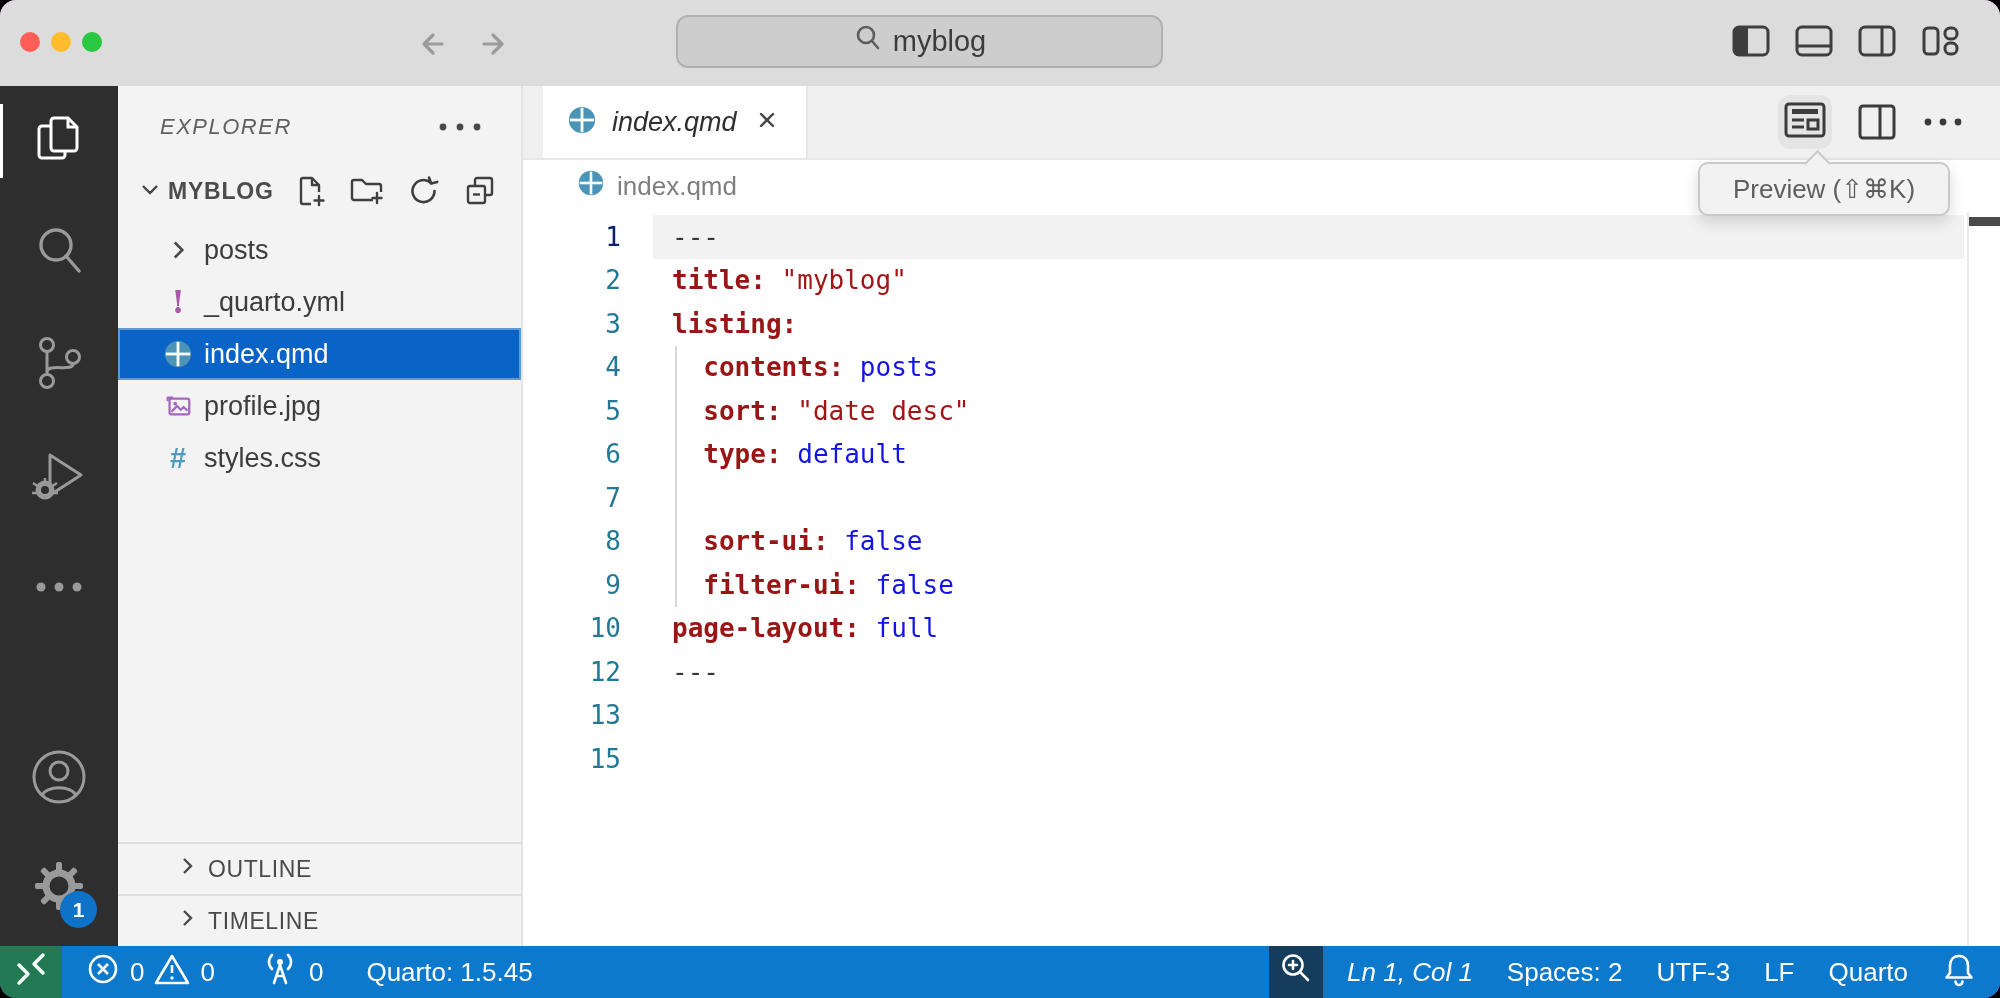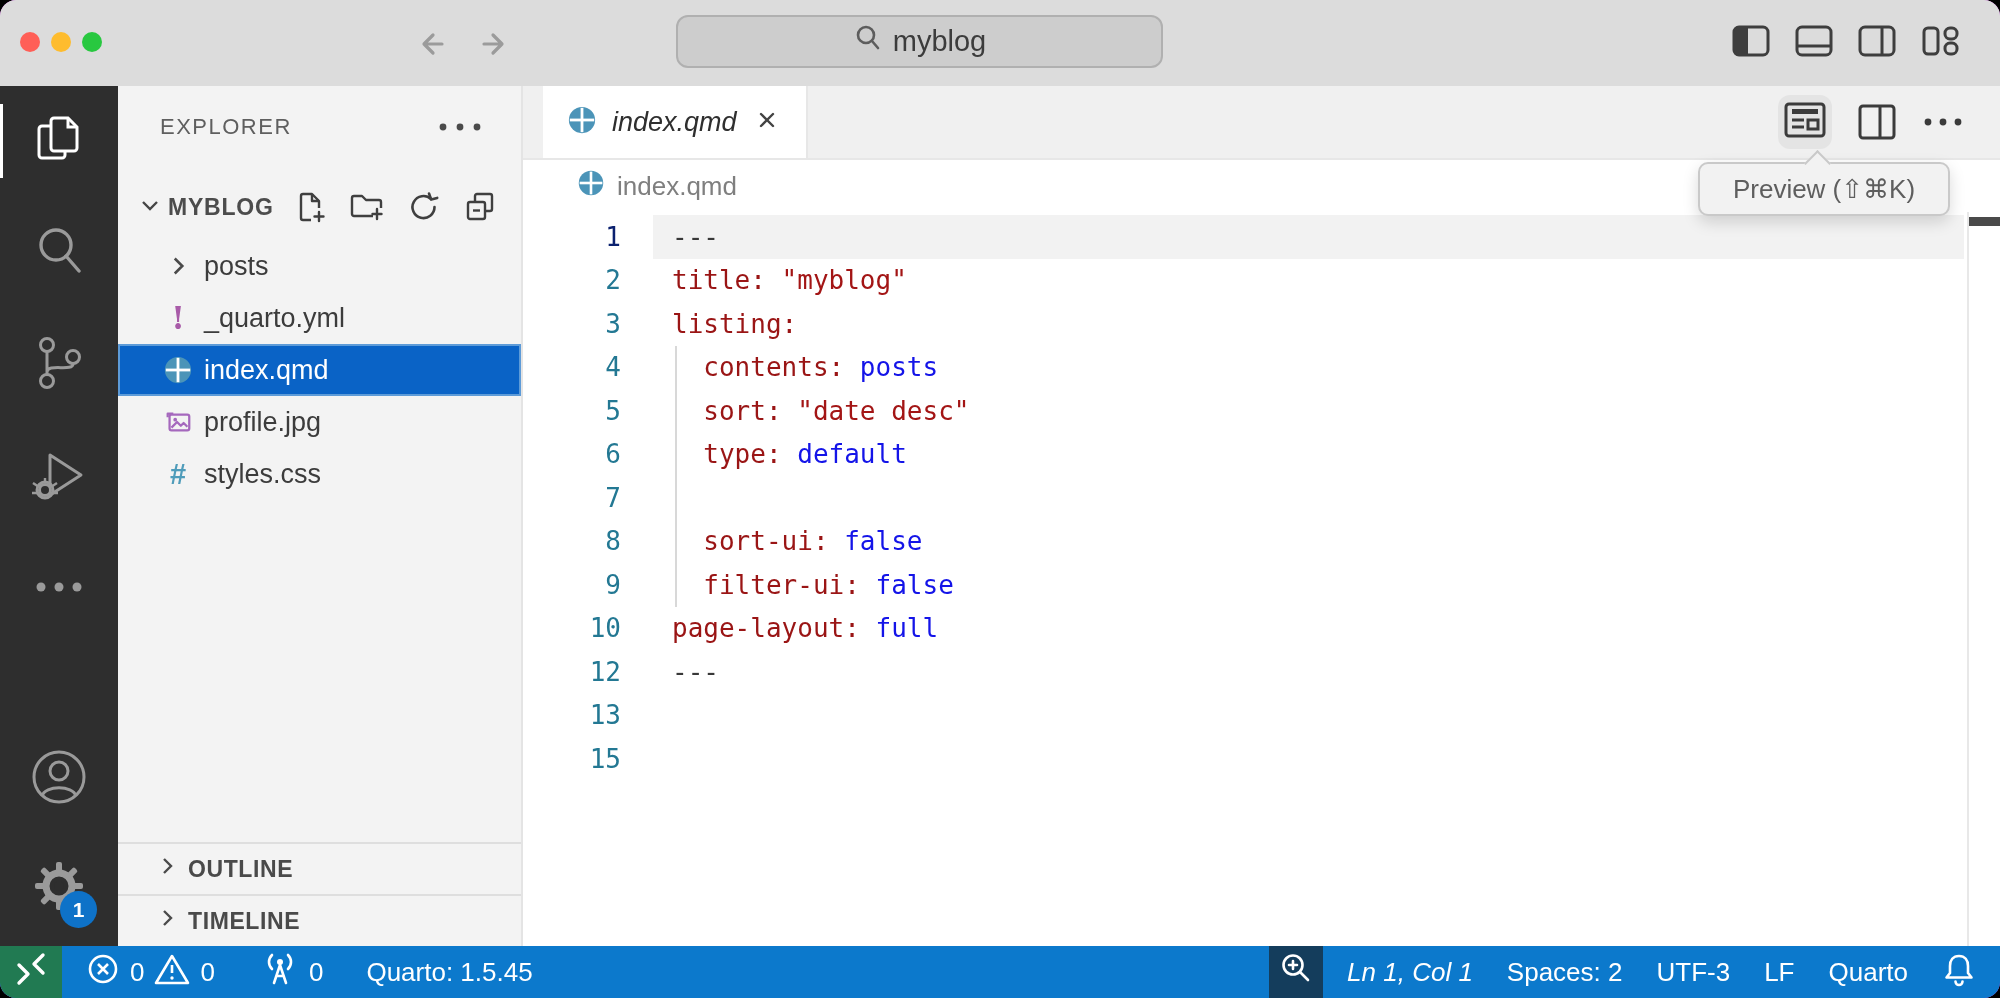--- a/index.html
+++ b/index.html
@@ -19,54 +19,54 @@
   
   .activitybar{width:118px;background:#2e2e2e;display:flex;flex-direction:column;align-items:center;flex:none;}
   .ab-item{width:118px;height:62px;display:flex;align-items:center;justify-content:center;position:relative;margin-top:50px;}
   .ab-item:first-child{margin-top:24px;}
   .ab-item.active::before{content:"";position:absolute;left:0;top:-6px;bottom:-6px;width:3px;background:#fff;}
   .ab-bottom{margin-top:auto;display:flex;flex-direction:column;align-items:center;gap:48px;margin-bottom:28px;}
   .gear-wrap{position:relative;}
   .badge{position:absolute;right:-10px;bottom:-10px;width:37px;height:37px;border-radius:50%;background:var(--badge,#0e72c8);color:#fff;font-size:21px;font-weight:bold;display:flex;align-items:center;justify-content:center;}
   
   .sidebar{width:405px;background:#f3f3f3;border-right:2px solid #e4e4e4;box-sizing:border-box;display:flex;flex-direction:column;flex:none;}
-  .sb-header{display:flex;align-items:center;margin:28px 38px 16px 42px;color:#5f5f5f;font-size:22px;letter-spacing:1.5px;}
+  .sb-header{display:flex;align-items:center;margin:28px 38px 0 42px;color:#5f5f5f;font-size:22px;letter-spacing:1.5px;font-style:italic;}
   .sb-header-dots{margin-left:auto;display:flex;align-items:center;}
   .myblog-row{display:flex;align-items:center;margin:34px 24px 4px 18px;gap:4px;}
   .myblog-label{font-weight:bold;font-size:23px;color:#4c4c4c;letter-spacing:0.8px;}
   .sb-actions{margin-left:auto;display:flex;gap:22px;align-items:center;}
   .sb-action{display:flex;align-items:center;justify-content:center;}
   .tree{margin-top:12px;}
   .tree-row{height:52px;display:flex;align-items:center;padding-left:44px;gap:10px;font-size:27px;color:#3c3c3c;cursor:default;}
   .tree-row.selected{background:var(--accent,#0a63c6);color:#fff;box-shadow:inset 0 0 0 2px #5d9bd8;}
   .tree-icon{width:32px;display:flex;align-items:center;justify-content:center;flex:none;}
   .yaml-bang{color:#a85ba8;font-weight:900;font-size:31px;font-family:"DejaVu Serif",serif;}
   .css-hash{color:#4f9cba;font-weight:bold;font-size:29px;}
   .sb-sections{margin-top:auto;}
-  .sb-section{height:50px;border-top:2px solid #dedede;display:flex;align-items:center;padding-left:36px;gap:8px;font-weight:bold;font-size:23px;color:#4a4a4a;letter-spacing:0.6px;}
+  .sb-section{height:50px;border-top:2px solid #dedede;display:flex;align-items:center;padding-left:56px;gap:8px;font-weight:normal;font-size:23px;color:#4a4a4a;letter-spacing:0.6px;}
   
   .editor{flex:1;display:flex;flex-direction:column;min-width:0;background:#fff;}
   .tabbar{height:74px;box-sizing:border-box;background:#f0f0f0;border-bottom:2px solid #e7e7e7;display:flex;align-items:stretch;padding-left:20px;flex:none;}
   .tab{background:#fff;display:flex;align-items:center;gap:15px;padding:0 24px;border-right:2px solid #e7e7e7;}
   .tab-label{font-size:27px;font-style:italic;color:#2f2f2f;}
   .tab-actions{margin-left:auto;display:flex;align-items:center;gap:24px;margin-right:36px;}
   .preview-btn{width:54px;height:54px;background:#e4e4e4;border-radius:12px;display:flex;align-items:center;justify-content:center;}
   .icon-btn{display:flex;align-items:center;justify-content:center;}
   .breadcrumb{height:52px;display:flex;align-items:center;padding-left:54px;gap:12px;color:#7f7f7f;font-size:26px;flex:none;}
   .code-area{position:relative;flex:1;font-family:"DejaVu Sans Mono",monospace;font-size:26px;overflow:hidden;}
   .current-line{position:absolute;left:130px;width:1311px;height:44px;background:#f2f2f2;}
   .indent-guide{position:absolute;left:152px;top:134px;width:2px;height:261px;background:#d8d8d8;}
   .ruler-line{position:absolute;right:31px;top:0;bottom:0;width:2px;background:#e8e8e8;}
   .ruler-marker{position:absolute;right:0;top:5px;width:31px;height:9px;background:#4a4a4a;}
   .code-rows{position:relative;padding-top:3px;}
   .code-row{height:43.5px;display:flex;align-items:center;}
   .gutter{width:110px;padding-right:12px;box-sizing:border-box;text-align:right;color:#237893;flex:none;}
   .gutter.active{color:#0b216f;}
   .code-text{padding-left:39px;white-space:pre;}
-  .tk-key{color:var(--tk-key,#9a1515);}
+  .tk-key{color:var(--tk-key,#9a1515);font-weight:bold;}
   .tk-str{color:var(--tk-str,#a31515);}
   .tk-val{color:var(--tk-val,#1414e8);}
   .tk-punct{color:#383838;}
   
   .tooltip{position:absolute;left:1698px;top:162px;width:252px;height:54px;box-sizing:border-box;background:#f2f2f2;border:2px solid #c9c9c9;border-radius:10px;display:flex;align-items:center;justify-content:center;font-size:26px;color:#5e5e5e;box-shadow:0 6px 16px rgba(0,0,0,.15);z-index:40;}
   .tooltip::before{content:"";position:absolute;left:108px;top:-10px;width:17px;height:17px;background:#f2f2f2;border-left:2px solid #c9c9c9;border-top:2px solid #c9c9c9;transform:rotate(45deg);}
   
   .statusbar{height:52px;background:var(--statusbar,#0c79cc);display:flex;align-items:center;color:#fff;font-size:26px;flex:none;}
   .remote{width:62px;height:52px;background:var(--remote-green,#217a52);display:flex;align-items:center;justify-content:center;flex:none;}
   .sb-item{display:flex;align-items:center;gap:9px;padding:0 17px;height:100%;}

